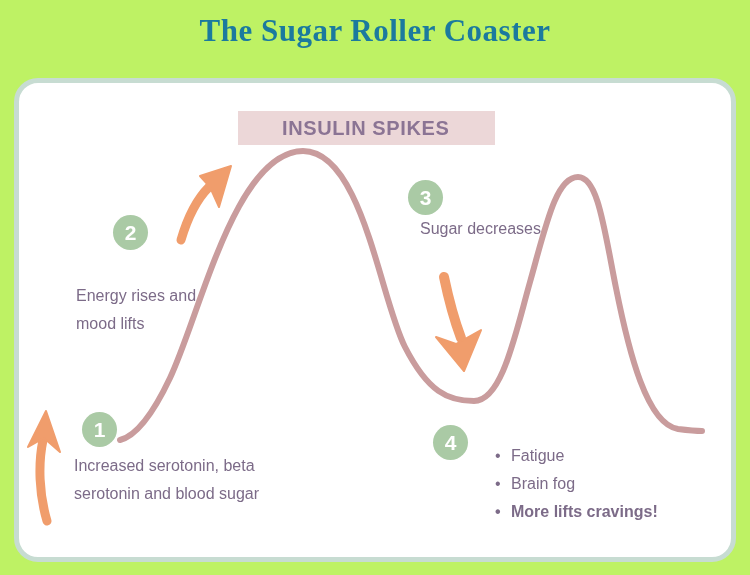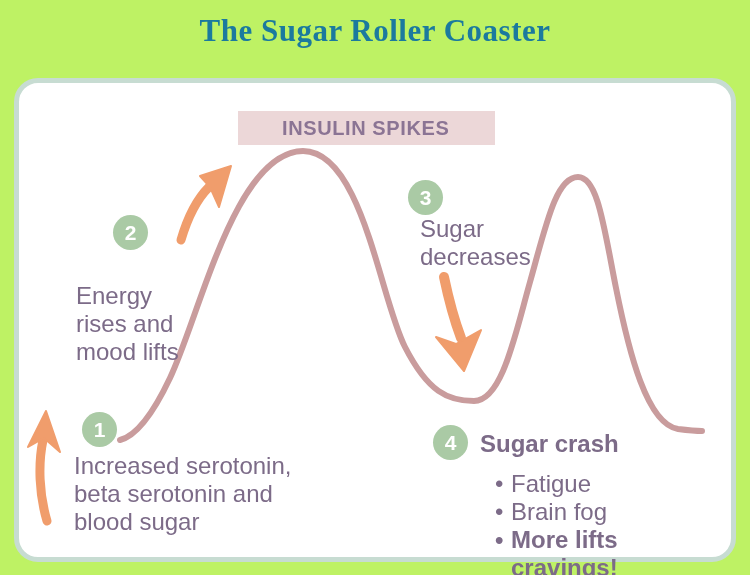--- a/index.html
+++ b/index.html
@@ -51,21 +51,21 @@
     line-height:35px; text-align:center;
   }
   .circle-1 { left:82px;  top:412px; }
   .circle-2 { left:113px; top:215px; }
   .circle-3 { left:408px; top:180px; }
   .circle-4 { left:433px; top:425px; }
 
   .label {
     position:absolute;
     color:var(--text, #7c6b88);
-    font-size:24px; line-height:28px;
+    font-size:16px; line-height:28px;
   }
   .label-1 { left:74px;  top:452px; width:218px; }
   .label-2 { left:76px;  top:250px; width:132px;margin-top:32px; }
   .label-3 { left:420px; top:215px; width:122px; }
 
   .step4 { left:480px; top:430px; width:255px; }
   .step4-heading { font-weight:700; }
   .step4 ul { list-style:none; margin:12px; padding:0; }
   .step4 li { position:relative; padding-left:19px; }
   .step4 li::before { content:"\2022"; position:absolute; left:3px; }
@@ -114,21 +114,20 @@
   <div class="circle circle-1">1</div>
   <div class="circle circle-2">2</div>
   <div class="circle circle-3">3</div>
   <div class="circle circle-4">4</div>
 
   <div class="label label-2">Energy rises and mood lifts</div>
   <div class="label label-3">Sugar decreases</div>
   <div class="label label-1">Increased serotonin, beta serotonin and blood sugar</div>
 
   <div class="label step4">
-    <div class="step4-heading">Sugar crash</div>
     <ul>
       <li>Fatigue</li>
       <li>Brain fog</li>
       <li>More lifts cravings!</li>
     </ul>
   </div>
 
 </div>
 
 </body></html>

